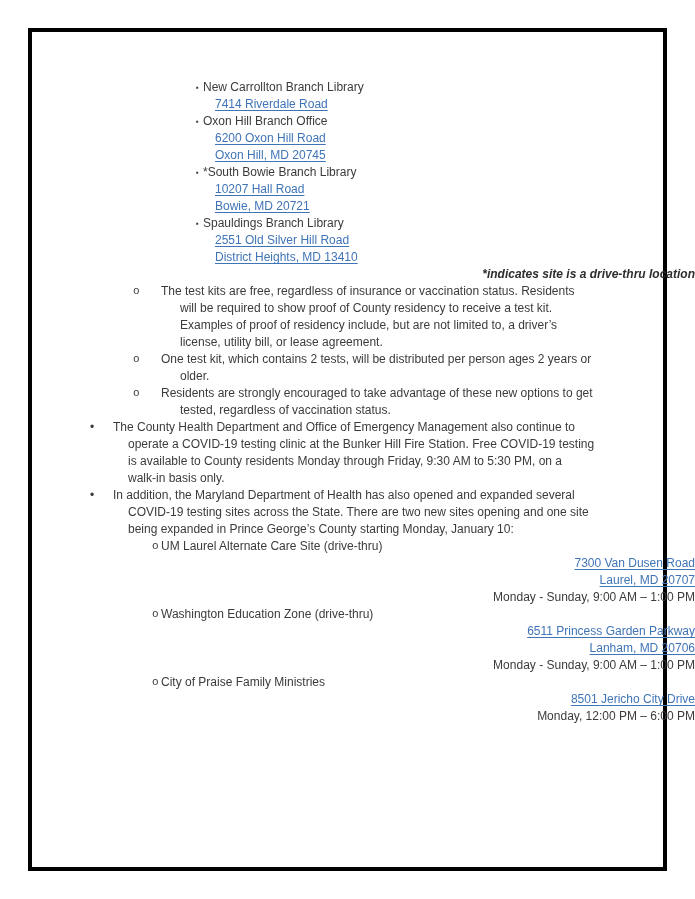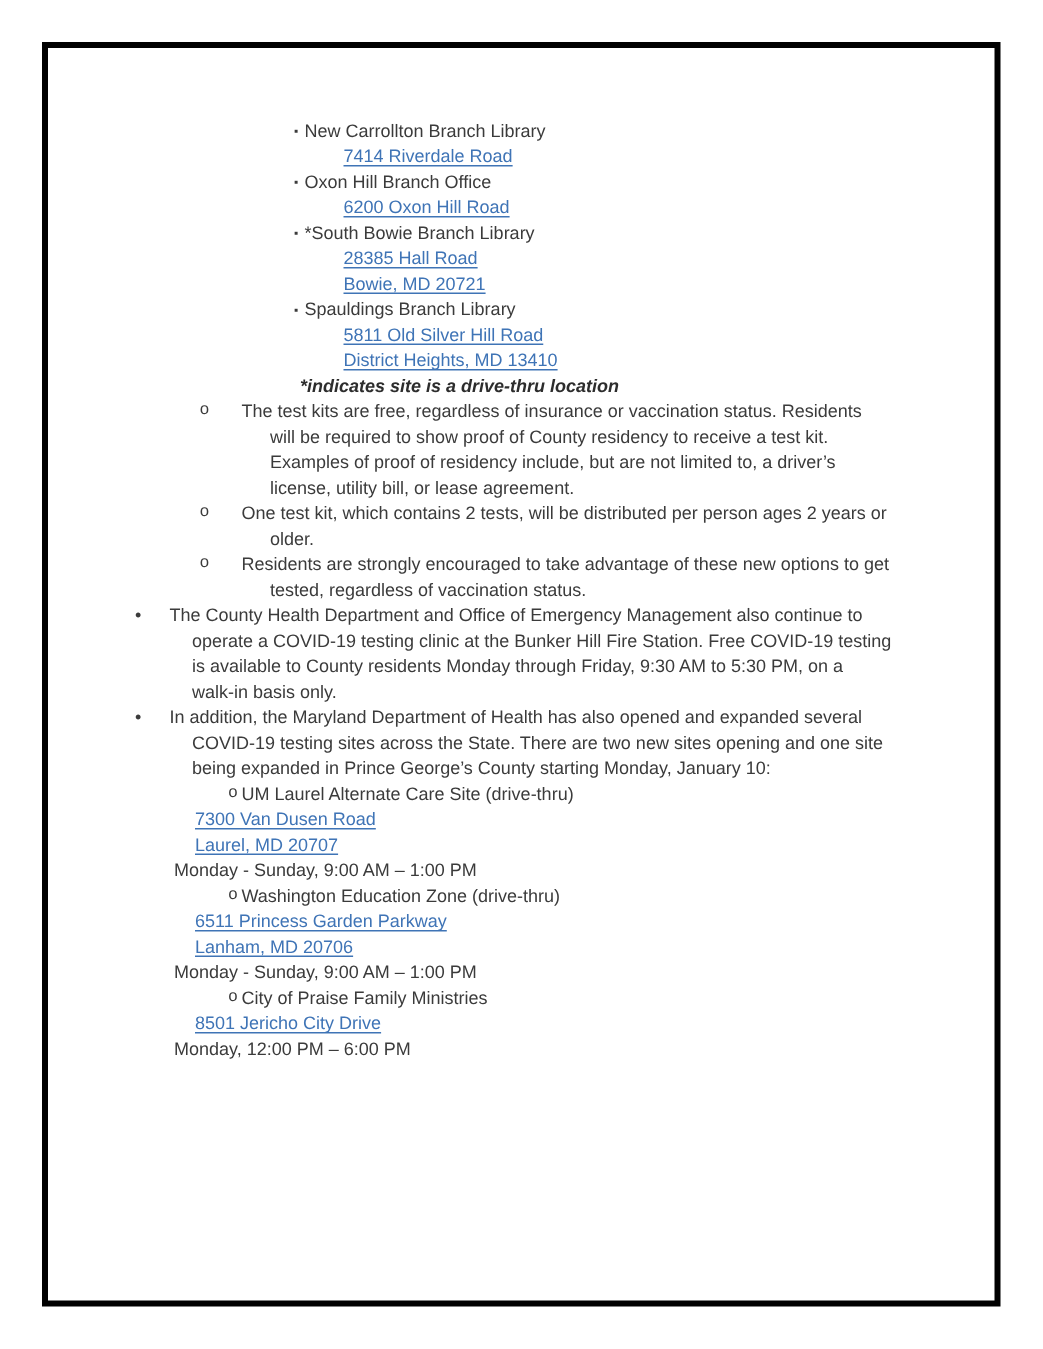--- a/index.html
+++ b/index.html
@@ -38,31 +38,31 @@
   .lib-item { position: relative; margin-bottom: 5px; }
   .lib-name { padding-left: 203px; }
   .lib-details a { display: block; padding-left: 215px; }
 
   
   .doc-link {
     color: var(--link, #3f74b6);
     text-decoration: underline;
     text-underline-offset: 2px;
     cursor: pointer;
-    margin-left: 14px;
   }
 
   
   .note {
     margin-top: 9px;
     margin-bottom: 6px;
     padding-left: 200px;
     font-weight: bold;
     font-style: italic;
     color: var(--note, #2d2d2d);
+    text-align: right;
   }
 
   
   .o-para {
     position: relative;
     margin-bottom: 5px;
     padding-left: 180px;
     padding-right: 30px;
     text-indent: -19px;
     white-space: pre-line;
@@ -74,21 +74,21 @@
     margin-bottom: 5px;
     padding-left: 128px;
     padding-right: 30px;
     text-indent: -15px;
     white-space: pre-line;
   }
 
   
   .site-item { position: relative; margin-bottom: 5px; }
   .site-name { padding-left: 161px; }
-  .site-details a, .site-details .schedule { display: block; padding-left: 116px; }
+  .site-details a, .site-details .schedule { display: block; padding-left: 84px; text-align: right; }
   .site-details .schedule { color: var(--text, #3b3b3b); }
 </style>
 </head>
 <body>
 
 <div class="page">
   <div class="page-border"></div>
 
   <div class="content">
 
@@ -96,35 +96,36 @@
       <div class="lib-name"><span class="bullet bullet-square">▪</span><span>New Carrollton Branch Library</span></div>
       <div class="lib-details">
         <a href="#" class="doc-link">7414 Riverdale Road</a>
       </div>
     </div>
 
     <div class="lib-item">
       <div class="lib-name"><span class="bullet bullet-square">▪</span><span>Oxon Hill Branch Office</span></div>
       <div class="lib-details">
         <a href="#" class="doc-link">6200 Oxon Hill Road </a>
+        <a href="#" class="doc-link">Oxon Hill, MD 20745</a>
       </div>
     </div>
 
     <div class="lib-item">
       <div class="lib-name"><span class="bullet bullet-square">▪</span><span>*South Bowie Branch Library</span></div>
       <div class="lib-details">
-        <a href="#" class="doc-link">28385 Hall Road </a>
+        <a href="#" class="doc-link">10207 Hall Road </a>
         <a href="#" class="doc-link">Bowie, MD 20721</a>
       </div>
     </div>
 
     <div class="lib-item">
       <div class="lib-name"><span class="bullet bullet-square">▪</span><span>Spauldings Branch Library</span></div>
       <div class="lib-details">
-        <a href="#" class="doc-link">5811 Old Silver Hill Road </a>
+        <a href="#" class="doc-link">2551 Old Silver Hill Road </a>
         <a href="#" class="doc-link">District Heights, MD 13410</a>
       </div>
     </div>
 
     <div class="note">*indicates site is a drive-thru location</div>
 
     <div class="o-para"><span class="bullet bullet-circle">o</span><span>The test kits are free, regardless of insurance or vaccination status. Residents
 will be required to show proof of County residency to receive a test kit.
 Examples of proof of residency include, but are not limited to, a driver’s
 license, utility bill, or lease agreement.</span></div>

